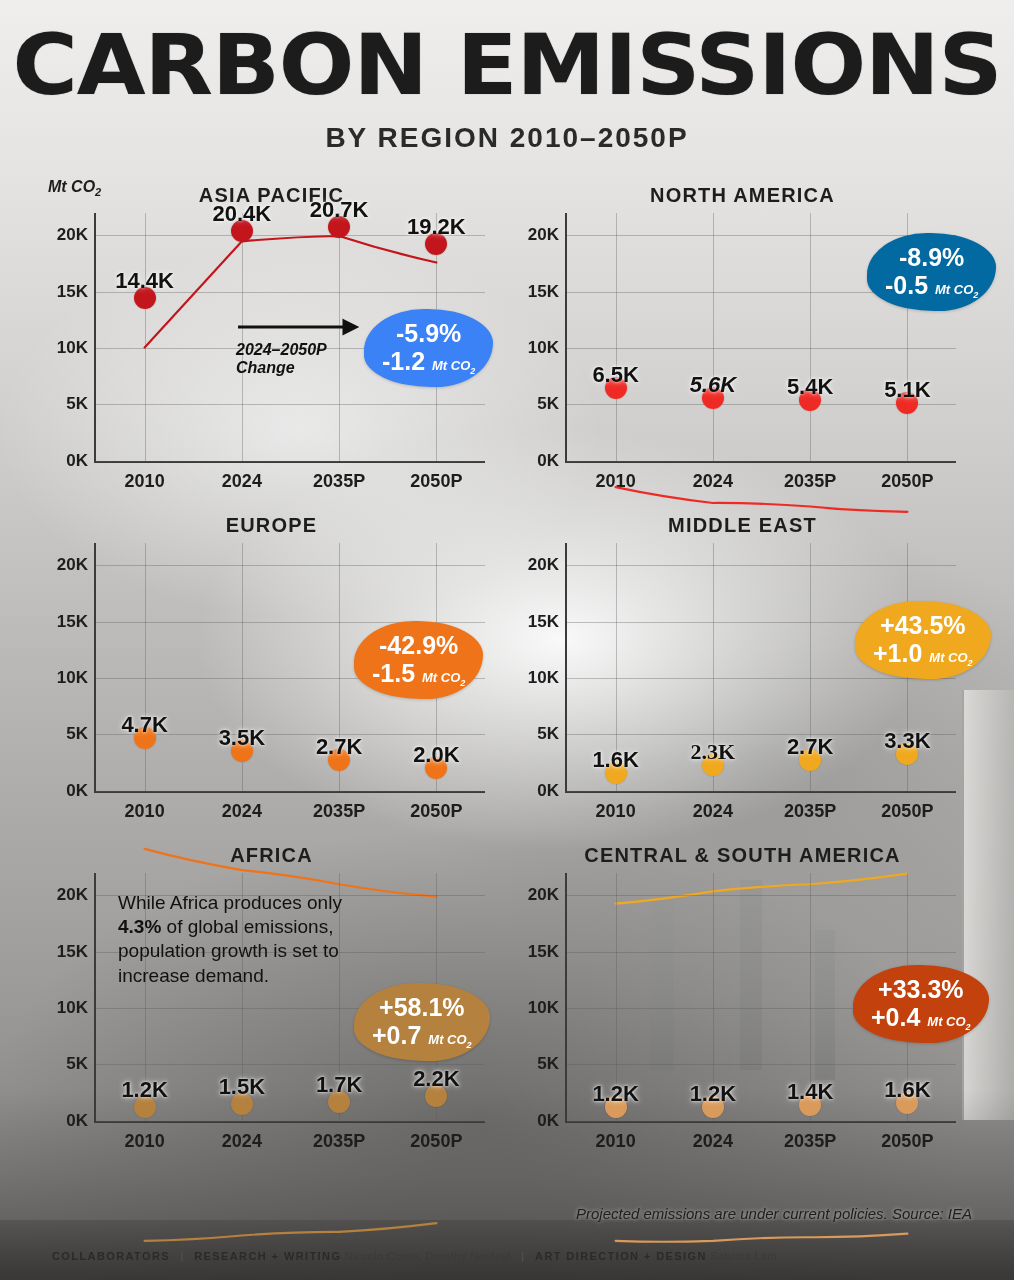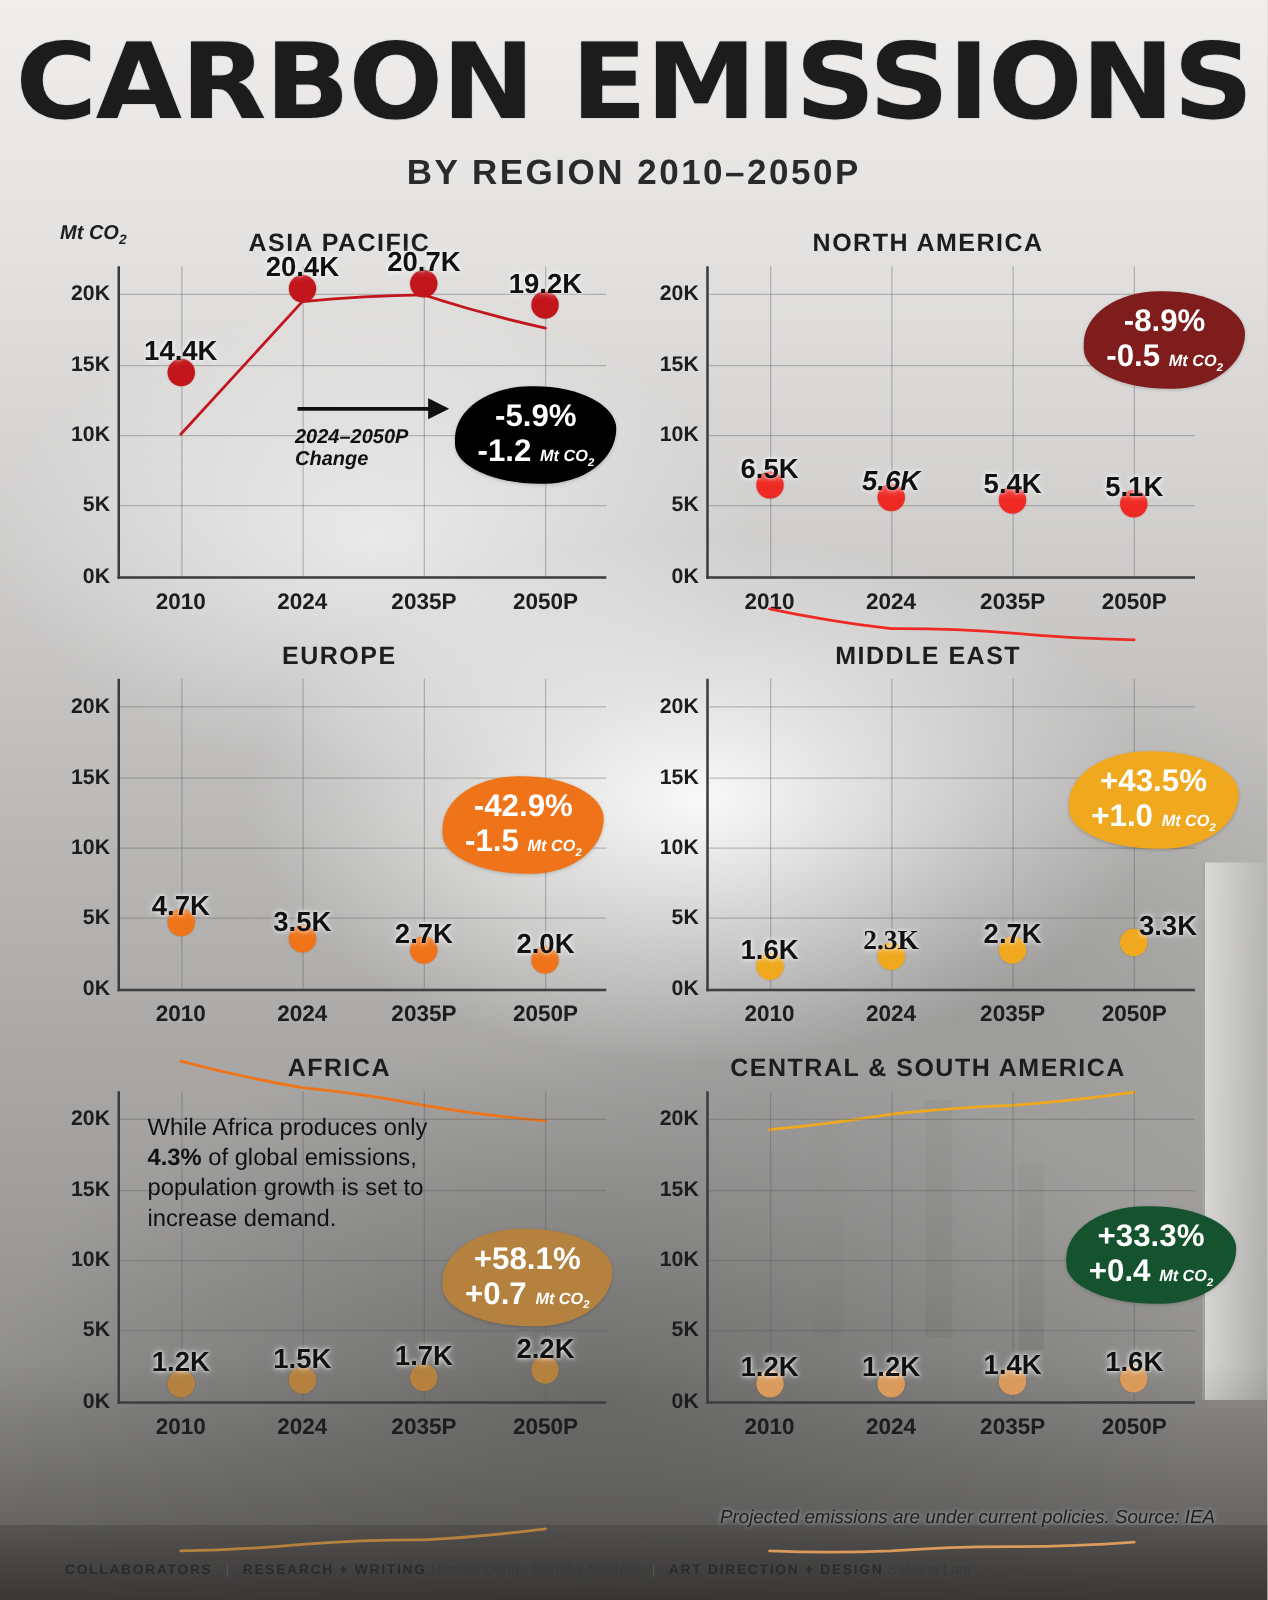--- a/index.html
+++ b/index.html
@@ -252,21 +252,21 @@
           <path d="M 12.5 34.54545454545455 Q 24.5 21.40909090909091 37.5 7.272727272727275 Q 50.5 6.090909090909092 62.5 5.909090909090908 Q 74.5 9.81818181818182 87.5 12.727272727272732 " fill="none" stroke="#c3161c" stroke-width="2.2" vector-effect="non-scaling-stroke" stroke-linecap="round"></path>
         </svg>
         <div class="dot" style="left: 12.5%; top: 34.5455%; background: rgb(195, 22, 28);"></div>
         <div class="pt-label" style="left: 12.5%; top: calc(34.5455% - 30px);">14.4K</div>
         <div class="dot" style="left: 37.5%; top: 7.27273%; background: rgb(195, 22, 28);"></div>
         <div class="pt-label" style="left: 37.5%; top: calc(7.27273% - 30px);">20.4K</div>
         <div class="dot" style="left: 62.5%; top: 5.90909%; background: rgb(195, 22, 28);"></div>
         <div class="pt-label" style="left: 62.5%; top: calc(5.90909% - 30px);">20.7K</div>
         <div class="dot" style="left: 87.5%; top: 12.7273%; background: rgb(195, 22, 28);"></div>
         <div class="pt-label" style="left: 87.5%; top: calc(12.7273% - 30px);">19.2K</div>
-        <div class="bubble" style="left: 268px; top: 96px; background: #000000;">
+        <div class="bubble" style="left: 268px; top: 96px; background: #3b82f6;">
           <span class="pct">-5.9%</span>
           <span class="abs">-1.2 <span class="u">Mt CO<sub>2</sub></span></span>
         </div>
         <svg class="arrow-svg" width="140" height="24" style="left: 140px; top: 104px;">
           <path d="M2 10 L118 10 M108 4 L120 10 L108 16 Z" stroke="#111" stroke-width="3" fill="#111"></path>
         </svg>
         <div class="arrow-note" style="left: 140px; top: 128px;">2024–2050P
 Change</div>
       </div>
     </div>
@@ -295,21 +295,21 @@
           <path d="M 12.5 70.45454545454545 Q 24.5 73 37.5 74.54545454545455 Q 50.5 74.5 62.5 75.45454545454545 Q 74.5 76.63636363636363 87.5 76.81818181818181 " fill="none" stroke="#ef2a24" stroke-width="2.2" vector-effect="non-scaling-stroke" stroke-linecap="round"></path>
         </svg>
         <div class="dot" style="left: 12.5%; top: 70.4545%; background: rgb(239, 42, 36);"></div>
         <div class="pt-label" style="left: 12.5%; top: calc(70.4545% - 26px);">6.5K</div>
         <div class="dot" style="left: 37.5%; top: 74.5455%; background: rgb(239, 42, 36);"></div>
         <div class="pt-label" style="left: 37.5%; top: calc(74.5455% - 26px); font-style: italic;">5.6K</div>
         <div class="dot" style="left: 62.5%; top: 75.4545%; background: rgb(239, 42, 36);"></div>
         <div class="pt-label" style="left: 62.5%; top: calc(75.4545% - 26px);">5.4K</div>
         <div class="dot" style="left: 87.5%; top: 76.8182%; background: rgb(239, 42, 36);"></div>
         <div class="pt-label" style="left: 87.5%; top: calc(76.8182% - 26px);">5.1K</div>
-        <div class="bubble" style="left: 300px; top: 20px; background: #7f1d1d;">
+        <div class="bubble" style="left: 300px; top: 20px; background: #0369a1;">
           <span class="pct">-8.9%</span>
           <span class="abs">-0.5 <span class="u">Mt CO<sub>2</sub></span></span>
         </div>
       </div>
     </div>
     <div class="panel">
       <div class="panel-title">EUROPE</div>
       <div class="plot">
         <div class="gridline-h" style="top: 100%;"></div>
         <div class="ytick" style="top: 100%;">0K</div>
@@ -370,21 +370,21 @@
         <svg class="series" viewBox="0 0 100 100" preserveAspectRatio="none">
           <path d="M 12.5 92.72727272727272 Q 24.5 91.63636363636363 37.5 89.54545454545455 Q 50.5 88.13636363636364 62.5 87.72727272727273 Q 74.5 86.86363636363637 87.5 85 " fill="none" stroke="#f0a81e" stroke-width="2.2" vector-effect="non-scaling-stroke" stroke-linecap="round"></path>
         </svg>
         <div class="dot" style="left: 12.5%; top: 92.7273%; background: rgb(240, 168, 30);"></div>
         <div class="pt-label" style="left: 12.5%; top: calc(92.7273% - 26px);">1.6K</div>
         <div class="dot" style="left: 37.5%; top: 89.5455%; background: rgb(240, 168, 30);"></div>
         <div class="pt-label" style="left: 37.5%; top: calc(89.5455% - 26px); font-family: Liberation Serif, serif;">2.3K</div>
         <div class="dot" style="left: 62.5%; top: 87.7273%; background: rgb(240, 168, 30);"></div>
         <div class="pt-label" style="left: 62.5%; top: calc(87.7273% - 26px);">2.7K</div>
         <div class="dot" style="left: 87.5%; top: 85%; background: rgb(240, 168, 30);"></div>
-        <div class="pt-label" style="left: 87.5%; top: calc(85% - 26px); margin-left: 27px;">3.3K</div>
+        <div class="pt-label" style="left: 87.5%; top: calc(85% - 26px);">3.3K</div>
         <div class="bubble" style="left: 288px; top: 58px; background: rgb(240, 168, 30);">
           <span class="pct">+43.5%</span>
           <span class="abs">+1.0 <span class="u">Mt CO<sub>2</sub></span></span>
         </div>
       </div>
     </div>
     <div class="panel">
       <div class="panel-title">AFRICA</div>
       <div class="plot">
         <div class="gridline-h" style="top: 100%;"></div>
@@ -448,21 +448,21 @@
           <path d="M 12.5 94.54545454545455 Q 24.5 95.04545454545455 37.5 94.54545454545455 Q 50.5 93.5909090909091 62.5 93.63636363636364 Q 74.5 93.68181818181819 87.5 92.72727272727272 " fill="none" stroke="#d99a5b" stroke-width="2.2" vector-effect="non-scaling-stroke" stroke-linecap="round"></path>
         </svg>
         <div class="dot" style="left: 12.5%; top: 94.5455%; background: rgb(217, 154, 91);"></div>
         <div class="pt-label" style="left: 12.5%; top: calc(94.5455% - 26px);">1.2K</div>
         <div class="dot" style="left: 37.5%; top: 94.5455%; background: rgb(217, 154, 91);"></div>
         <div class="pt-label" style="left: 37.5%; top: calc(94.5455% - 26px);">1.2K</div>
         <div class="dot" style="left: 62.5%; top: 93.6364%; background: rgb(217, 154, 91);"></div>
         <div class="pt-label" style="left: 62.5%; top: calc(93.6364% - 26px);">1.4K</div>
         <div class="dot" style="left: 87.5%; top: 92.7273%; background: rgb(217, 154, 91);"></div>
         <div class="pt-label" style="left: 87.5%; top: calc(92.7273% - 26px);">1.6K</div>
-        <div class="bubble" style="left: 286px; top: 92px; background: #14532d;">
+        <div class="bubble" style="left: 286px; top: 92px; background: #c2410c;">
           <span class="pct">+33.3%</span>
           <span class="abs">+0.4 <span class="u">Mt CO<sub>2</sub></span></span>
         </div>
       </div>
     </div>
   </div>
 
 <div class="source-note">Projected emissions are under current policies. Source: IEA</div>
 
 <div class="credits">

